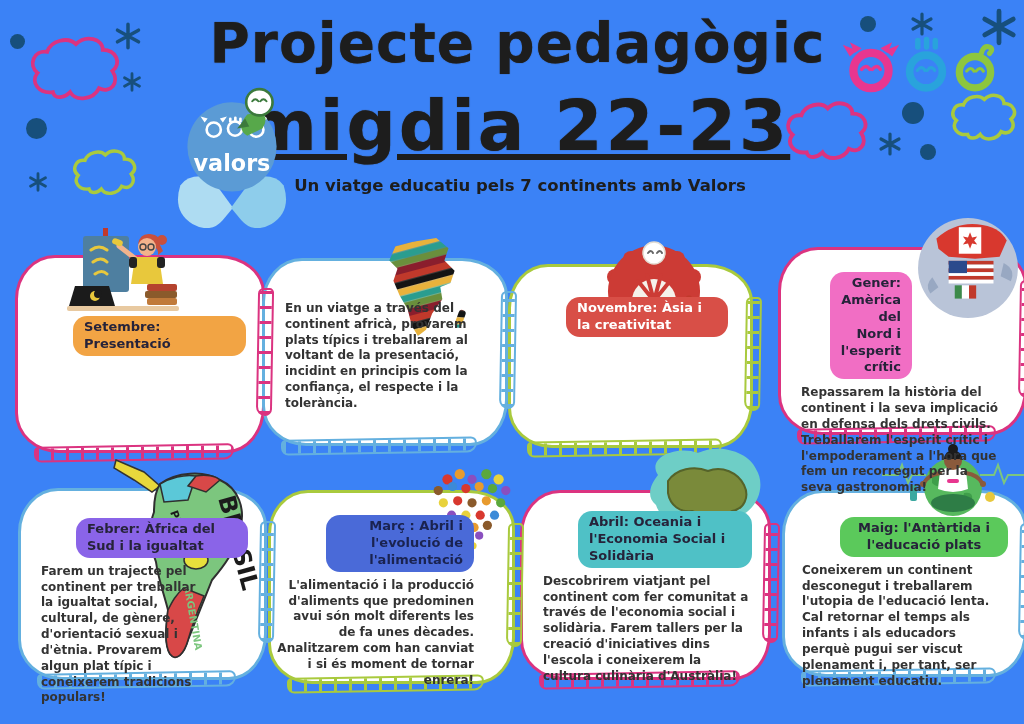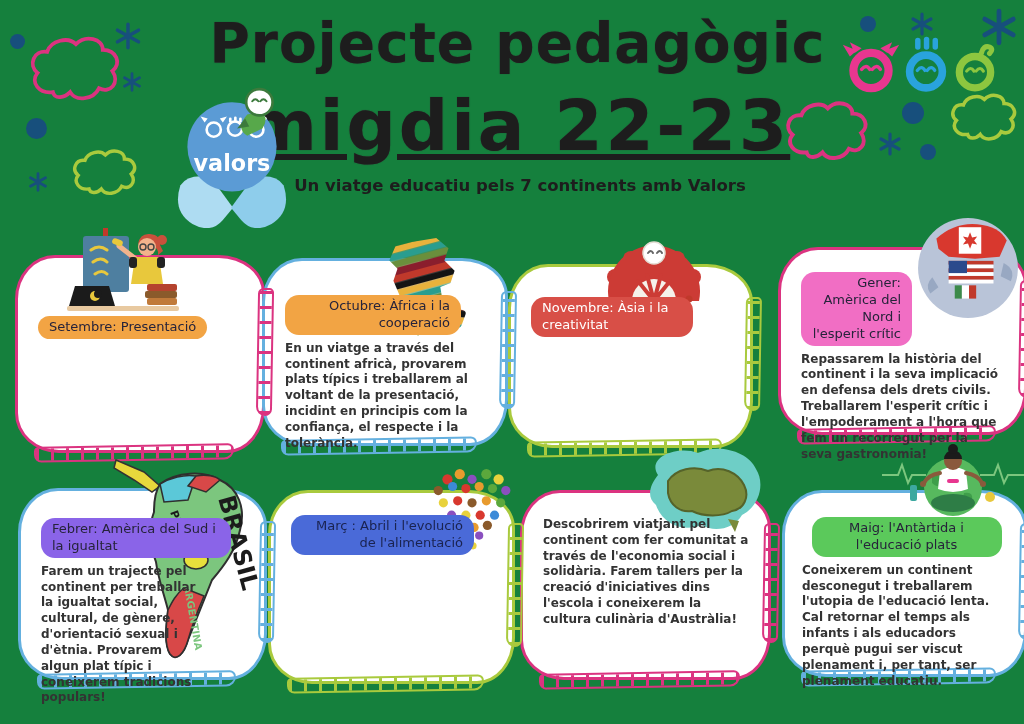--- a/index.html
+++ b/index.html
@@ -1,16 +1,16 @@
 <!DOCTYPE html>
 <html><head>
 <meta charset="utf-8">
 <style>
   html,body{margin:0;padding:0;background:#e9e9e9;}
-  .poster{position:relative;width:1024px;height:724px;background:#15803d;overflow:hidden;
+  .poster{position:relative;width:1024px;height:724px;background:#3b82f6;overflow:hidden;
           font-family:"DejaVu Sans","Liberation Sans",sans-serif;}
 
   
   .title-block{position:absolute;left:185px;top:6px;width:665px;text-align:center;color:#1d1d1d;}
   .title-line1{font-size:55px;font-weight:bold;letter-spacing:1px;line-height:1.38;
                text-shadow:0 0 1px #333;}
   .title-line2{font-size:69px;font-weight:bold;letter-spacing:3px;line-height:1.3;
                text-shadow:0 0 1px #333;text-decoration:underline;}
   .subtitle{position:absolute;left:190px;top:176px;width:660px;text-align:center;
             font-size:16.5px;font-weight:bold;color:#1d1d1d;}
@@ -39,22 +39,22 @@
            transform:rotate(-1deg);}
   .hatch-r{top:30px;bottom:34px;right:-11px;width:12px;
            border:2.5px solid var(--accent);border-radius:10px 8px 12px 16px;
            background:repeating-linear-gradient(0deg,var(--accent) 0 3px,transparent 3px 15px);
            transform:rotate(1deg);}
 
   .illus{position:absolute;z-index:2;}
   .content{position:relative;z-index:3;display:flex;flex-direction:column;align-items:flex-start;
            padding:0 16px 0 20px;}
   .badge{display:inline-block;background:var(--badge);color:var(--badge-ink);
-         font-size:13px;font-weight:normal;line-height:1.3;padding:3px 11px;
-         border-radius:14px;}
+         font-size:13px;font-weight:bold;line-height:1.3;padding:3px 11px;
+         border-radius:14px;margin-left:35px;}
   .body{margin:6px 0 0 0;font-size:12px;font-weight:600;line-height:1.32;color:#333;}
 
   .c1 .content{padding-top:58px;justify-content:flex-end;}
   .c2 .content{padding-top:34px;}  .c2 .badge{align-self:flex-end;text-align:right;max-width:178px;margin-right:28px;}
   .c3 .content{padding-top:30px;}  .c3 .badge{max-width:140px;}
   .c4 .content{padding-top:22px;}  .c4 .badge{align-self:flex-end;text-align:right;max-width:140px;margin-right:96px;}
   .c4 .body{width:200px;}
   .c5 .content{padding-top:27px;}  .c5 .badge{max-width:168px;}  .c5 .body{width:160px;}
   .c6 .content{padding-top:22px;}  .c6 .badge{align-self:flex-end;text-align:right;max-width:196px;margin-right:22px;}
   .c6 .body{align-self:flex-end;text-align:right;width:198px;margin-right:22px;}
@@ -191,21 +191,20 @@
           <rect width="46" height="7" y="14" fill="#E8B23C"></rect>
             <rect width="46" height="7" y="21" fill="#2A9D8F"></rect>
           <rect width="46" height="7" y="28" fill="#6A8F3C"></rect>
             <rect width="46" height="7" y="35" fill="#8A1E2D"></rect>
         </pattern>
       </defs>
       <path d="M34,6 L58,2 L70,12 L66,24 L76,34 L72,46 L62,50 L64,62 L54,76 L48,92 L40,98 L34,88 L30,72 L22,58 L16,44 L20,32 L12,24 L18,10 Z" fill="url(#afr)" stroke-linejoin="round"></path>
       <rect x="78" y="72" width="7" height="18" rx="3.5" fill="url(#afr)" transform="rotate(20 81 81)"></rect>
     </svg>
     <div class="content">
-      <span class="badge">Octubre: Àfrica i la cooperació</span>
       <p class="body">En un viatge a través del continent africà, provarem plats típics i treballarem al voltant de la presentació, incidint en principis com la confiança, el respecte i la tolerància.</p>
     </div>
   </section>
 
   <section class="card c3" style="--accent: #A9CA3D; --badge: #D84F47; --badge-ink: #FFFFFF;">
     <div class="hatch hatch-b"></div>
     <div class="hatch hatch-r"></div>
     <svg class="illus" style="left:85px;top:-30px;" width="112" height="92" viewBox="0 0 110 92">
       <circle cx="18" cy="40" r="8" fill="#CC3B35"></circle>
         <circle cx="34" cy="22" r="8" fill="#CC3B35"></circle>
@@ -264,21 +263,21 @@
       <path d="M50,28 C66,16 94,14 110,24 C128,32 136,52 130,74 C126,94 114,110 102,124 C94,144 86,164 78,184 C74,198 66,206 60,198 C54,188 56,170 58,154 C54,138 48,122 46,106 C40,90 38,72 44,56 C44,44 46,34 50,28 Z" fill="#7CC67E" stroke="#2F2F2F" stroke-width="2"></path>
       <path d="M50,28 C60,22 74,18 86,20 L78,44 L54,46 Z" fill="#5BC8D8" stroke="#2F2F2F" stroke-width="1.5"></path>
       <path d="M86,20 C96,18 106,20 110,24 L96,36 L78,30 Z" fill="#D84848" stroke="#2F2F2F" stroke-width="1.5"></path>
       <ellipse cx="86" cy="104" rx="12" ry="9" fill="#E8E03C" stroke="#2F2F2F" stroke-width="1.5"></ellipse>
       <path d="M58,154 C56,170 54,188 60,198 C66,206 74,198 78,184 C82,170 88,154 94,140 L74,132 C66,138 62,146 58,154 Z" fill="#D84848" stroke="#2F2F2F" stroke-width="1.5"></path>
       <text x="108" y="42" transform="rotate(75 108 42)" font-size="24" font-weight="bold" fill="#1B1B1B">BRASIL</text>
       <text x="60" y="56" transform="rotate(70 60 56)" font-size="11" font-weight="bold" fill="#1B1B1B">PERU</text>
       <text x="74" y="130" transform="rotate(80 74 130)" font-size="10" font-weight="bold" fill="#7CC67E">ARGENTINA</text>
     </svg>
     <div class="content">
-      <span class="badge">Febrer: Amèrica del Sud i la igualtat</span>
+      <span class="badge">Febrer: Àfrica del Sud i la igualtat</span>
       <p class="body">Farem un trajecte pel continent per treballar la igualtat social, cultural, de gènere, d'orientació sexual i d'ètnia. Provarem algun plat típic i coneixerem tradicions populars!</p>
     </div>
   </section>
 
   <section class="card c6" style="--accent: #A9CA3D; --badge: #4A6AD8; --badge-ink: #1A2350;">
     <div class="hatch hatch-b"></div>
     <div class="hatch hatch-r"></div>
     <svg class="illus" style="left:156px;top:-28px;" width="88" height="88" viewBox="0 0 86 86">
       <g>
         <circle cx="20" cy="14" r="5" fill="#D8382E"></circle>
@@ -304,32 +303,34 @@
         <circle cx="32" cy="61" r="4.5" fill="#5BA83C"></circle>
           <circle cx="46" cy="61" r="4.5" fill="#E89B2E"></circle>
           <circle cx="59" cy="59" r="4.5" fill="#8A5A2B"></circle>
         <circle cx="40" cy="71" r="4" fill="#D8382E"></circle>
           <circle cx="51" cy="69" r="4" fill="#8A4FBF"></circle>
         <circle cx="45" cy="79" r="3.5" fill="#E8D23C"></circle>
       </g>
     </svg>
     <div class="content">
       <span class="badge">Març : Abril i l'evolució de l'alimentació</span>
+      <p class="body">L'alimentació i la producció d'aliments que predominen avui són molt diferents les de fa unes dècades. Analitzarem com han canviat i si és moment de tornar enrera!</p>
     </div>
   </section>
 
   <section class="card c7" style="--accent: #DB3380; --badge: #4FC1C6; --badge-ink: #26233A;">
     <div class="hatch hatch-b"></div>
     <div class="hatch hatch-r"></div>
     <svg class="illus" style="left:112px;top:-50px;" width="132" height="100" viewBox="0 0 130 100">
       <path d="M22,32 C10,14 42,2 62,10 C82,0 112,8 120,26 C130,42 122,64 106,72 C98,86 78,90 66,82 C46,90 26,80 20,62 C10,54 14,42 22,32 Z" fill="#6ECEC6"></path>
       <path d="M32,38 C40,26 58,22 72,28 C86,22 102,30 108,42 C114,54 108,66 96,68 C86,74 68,74 56,68 C44,70 34,62 32,50 Z" fill="#7A8A3A" stroke="#55632A" stroke-width="2"></path>
       <path d="M92,76 l11,2 -4,11 z" fill="#7A8A3A"></path>
     </svg>
     <div class="content">
+      <span class="badge">Abril: Oceania i l'Economia Social i Solidària</span>
       <p class="body">Descobrirem viatjant pel continent com fer comunitat a través de l'economia social i solidària. Farem tallers per la creació d'iniciatives dins l'escola i coneixerem la cultura culinària d'Austràlia!</p>
     </div>
   </section>
 
   <section class="card c8" style="--accent: #64B0DF; --badge: #5BC95B; --badge-ink: #26233A;">
     <div class="hatch hatch-b"></div>
     <div class="hatch hatch-r"></div>
     <svg class="illus" style="left:96px;top:-52px;" width="144" height="78" viewBox="0 0 142 78">
       <polyline points="0,34 16,34 20,24 26,42 30,34 44,34" fill="none" stroke="#7CC67E" stroke-width="2"></polyline>
       <polyline points="98,34 112,34 116,24 122,42 126,34 142,34" fill="none" stroke="#7CC67E" stroke-width="2"></polyline>

